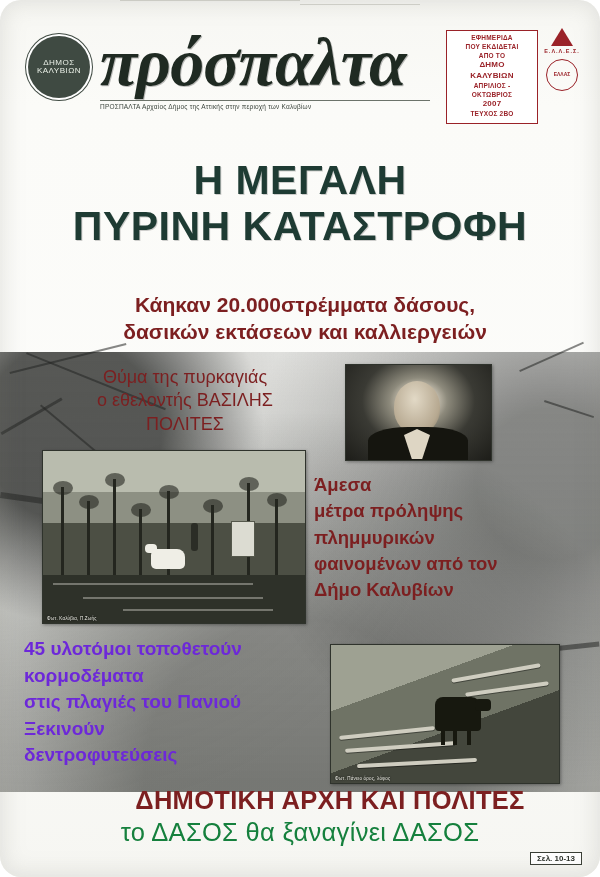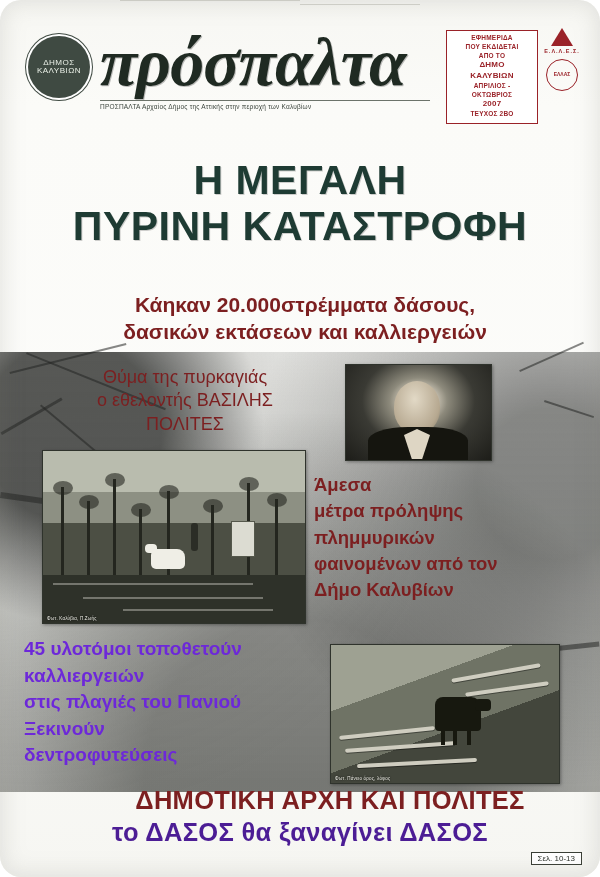--- a/index.html
+++ b/index.html
@@ -359,32 +359,32 @@
     font-weight: bold;
     font-size: 25.5px;
     letter-spacing: 0.3px;
     padding-left: 30px;
   }
   .slogan2 {
     position: absolute;
     left: 0; top: 818px;
     width: 600px;
     text-align: center;
-    color: #4c1d95;
-    font-weight: bold;
+    color: #15803d;
+    font-weight: normal;
     font-size: 25.5px;
     letter-spacing: 0.3px;
   }
   .page-ref {
     position: absolute;
     right: 18px; top: 852px;
     border: 1px solid #3a3f36;
     padding: 1px 6px;
     font-size: 8px;
-    font-weight: normal;
+    font-weight: bold;
     color: #2b3029;
     background: #fff;
   }
   .fold-marks {
     position: absolute;
     left: 0; top: 0;
     width: 600px; height: 877px;
     pointer-events: none;
   }
   .fold-marks i {
@@ -485,21 +485,21 @@
   <div class="measures-text">
     <div>Άμεσα</div>
     <div>μέτρα πρόληψης</div>
     <div>πλημμυρικών</div>
     <div>φαινομένων από τον</div>
     <div>Δήμο Καλυβίων</div>
   </div>
 
   <div class="loggers-text">
     <div>45 υλοτόμοι τοποθετούν</div>
-    <div>καλλιεργειών</div>
+    <div>κορμοδέματα</div>
     <div>στις πλαγιές του Πανιού</div>
     <div>Ξεκινούν</div>
     <div>δεντροφυτεύσεις</div>
   </div>
 
   <div class="photo" id="photo-logs">
     <i class="log" style="left:8px; top:86px; width:96px; transform:rotate(-6deg);"></i>
     <i class="log" style="left:14px; top:100px; width:110px; transform:rotate(-4deg);"></i>
     <i class="log" style="left:26px; top:116px; width:120px; transform:rotate(-3deg);"></i>
     <i class="log" style="left:120px; top:26px; width:90px; transform:rotate(-10deg);"></i>

